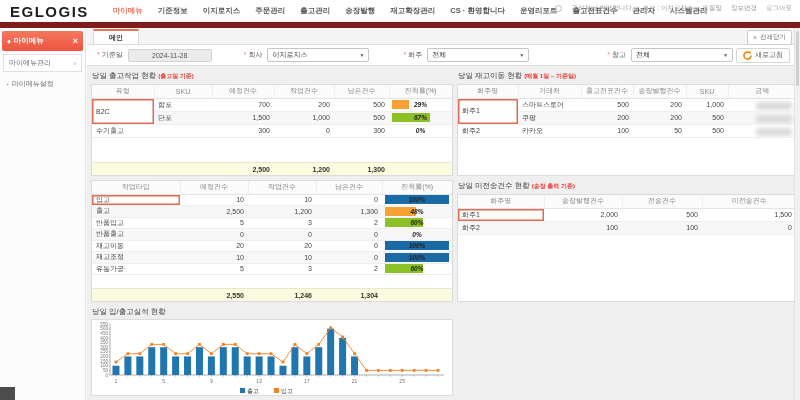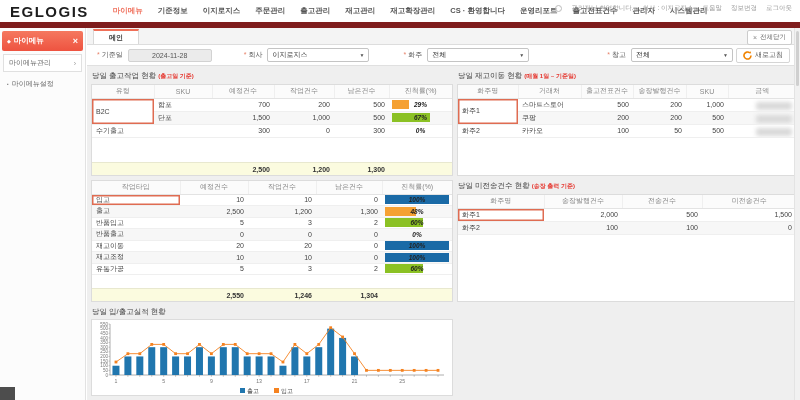--- a/index.html
+++ b/index.html
@@ -81,21 +81,21 @@
 <body>
 
 <div class="topbar">
   <div class="logo">EGLOGIS</div>
   <div class="nav" id="nav">
       <span class="nav-item active">마이메뉴</span>
       <span class="nav-item">기준정보</span>
       <span class="nav-item">이지로지스</span>
       <span class="nav-item">주문관리</span>
       <span class="nav-item">출고관리</span>
-      <span class="nav-item">재고관리</span>
+      <span class="nav-item">송장발행</span>
       <span class="nav-item">재고확장관리</span>
       <span class="nav-item">CS · 환영합니다</span>
       <span class="nav-item">운영리포트</span>
       <span class="nav-item">출고전표건수</span>
       <span class="nav-item">관리자</span>
       <span class="nav-item">시스템관리</span>
     </div>
   <div class="top-right">
     <span class="user-ic"></span>
     <span>관리자님 환영합니다.</span>

